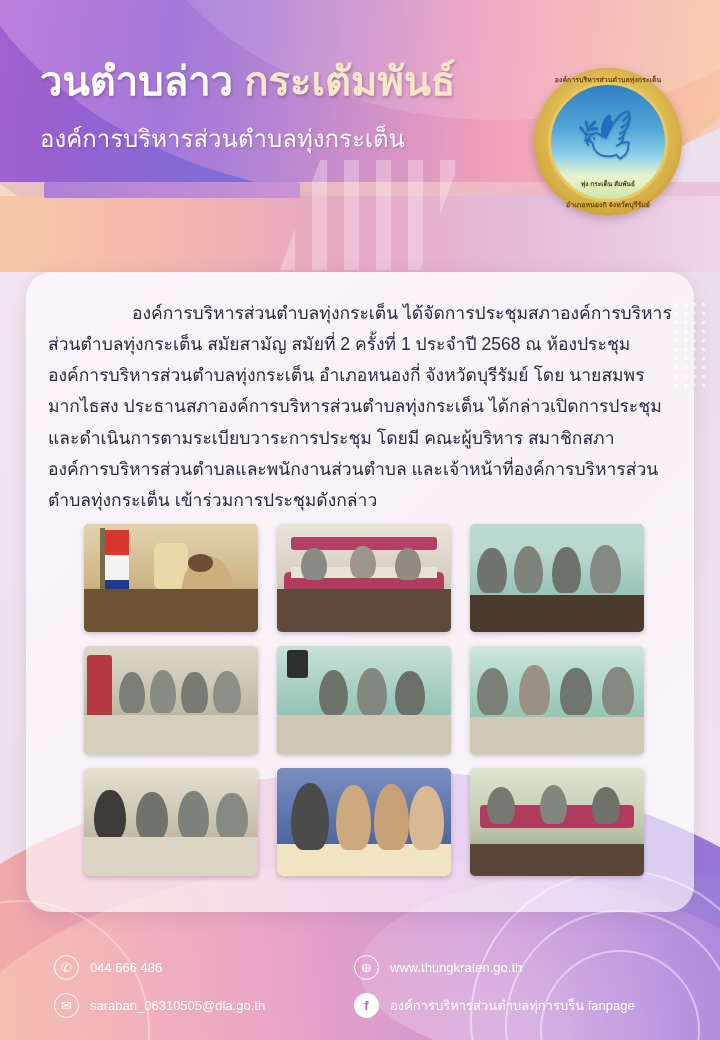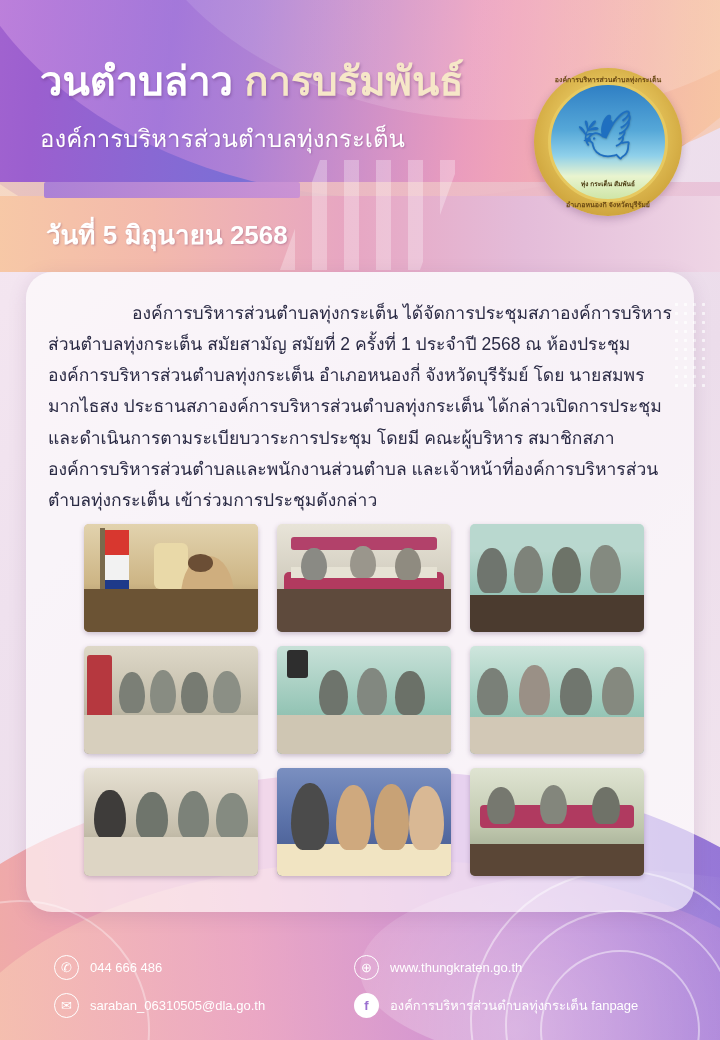--- a/index.html
+++ b/index.html
@@ -234,38 +234,37 @@
   <div class="bg-bottom2"></div>
   <div class="bg-bottom3"></div>
   <div class="arc arc1"></div>
   <div class="arc arc2"></div>
   <div class="arc arc3"></div>
   <div class="arc arc4"></div>
 
   <div class="header">
     <div class="title-line1">
       <span>วนตำบล่าว</span>
-      <span class="accent">การบรัมพันธ์</span>
+      <span class="accent">กระเตัมพันธ์</span>
     </div>
     <div class="title-line2">องค์การบริหารส่วนตำบลทุ่งกระเต็น</div>
   </div>
   <div class="header-rule"></div>
 
   <div class="logo">
     <div class="logo-ring-txt">
       <span class="t">องค์การบริหารส่วนตำบลทุ่งกระเต็น</span>
       <span class="b">อำเภอหนองกี่  จังหวัดบุรีรัมย์</span>
     </div>
     <div class="logo-inner">
       <div class="logo-bird">🕊</div>
       <div class="logo-txt-bot">ทุ่ง  กระเต็น  สัมพันธ์</div>
     </div>
   </div>
 
-  <div class="date-bar">วันที่ 5 มิถุนายน 2568</div>
 
   <div class="card">
     <div class="body-text">องค์การบริหารส่วนตำบลทุ่งกระเต็น ได้จัดการประชุมสภาองค์การบริหารส่วนตำบลทุ่งกระเต็น สมัยสามัญ สมัยที่ 2 ครั้งที่ 1 ประจำปี 2568 ณ ห้องประชุมองค์การบริหารส่วนตำบลทุ่งกระเต็น อำเภอหนองกี่ จังหวัดบุรีรัมย์ โดย นายสมพร มากไธสง ประธานสภาองค์การบริหารส่วนตำบลทุ่งกระเต็น ได้กล่าวเปิดการประชุมและดำเนินการตามระเบียบวาระการประชุม โดยมี คณะผู้บริหาร สมาชิกสภาองค์การบริหารส่วนตำบลและพนักงานส่วนตำบล และเจ้าหน้าที่องค์การบริหารส่วนตำบลทุ่งกระเต็น เข้าร่วมการประชุมดังกล่าว</div>
 
     <div class="grid">
 
       <div class="photo" style="background:linear-gradient(180deg,#d8c49c,#b79a6f)">
         <i class="p-wall" style="background:linear-gradient(180deg,#e2d3ae 0%,#cdb585 55%,#8d7450 100%)"></i>
         <i style="left:10%;top:6%;width:16%;height:70%;background:linear-gradient(180deg,#d8372f 0 33%,#f2f2f2 33% 66%,#1e3a8a 66% 100%)"></i>
         <i style="left:9%;top:4%;width:3%;height:88%;background:#7a6a4c"></i>
@@ -367,19 +366,19 @@
         <span>www.thungkraten.go.th</span>
       </div>
 
       <div class="fitem">
         <span class="fic">✉</span>
         <span>saraban_06310505@dla.go.th</span>
       </div>
 
       <div class="fitem">
         <span class="fic solid">f</span>
-        <span>องค์การบริหารส่วนตำบลทุ่งกระเต็น fanpage</span>
+        <span>องค์การบริหารส่วนตำบลทุ่การบร็น fanpage</span>
       </div>
 
     </div>
   </div>
 
 </div>
 
 </body></html>

